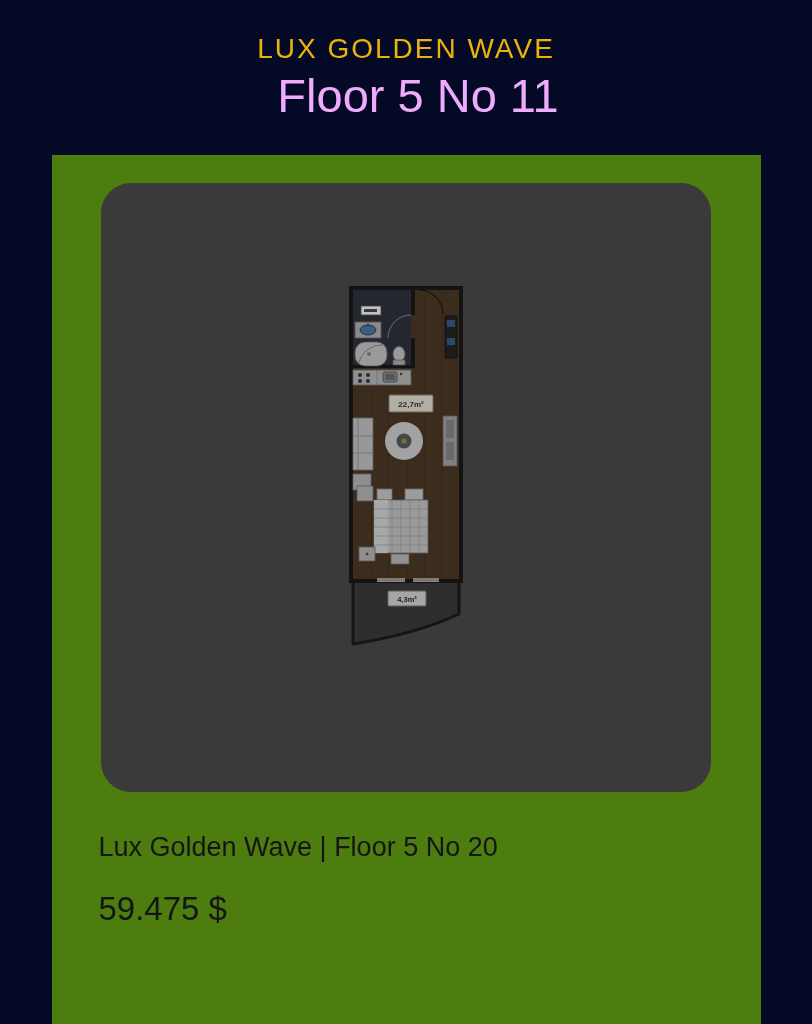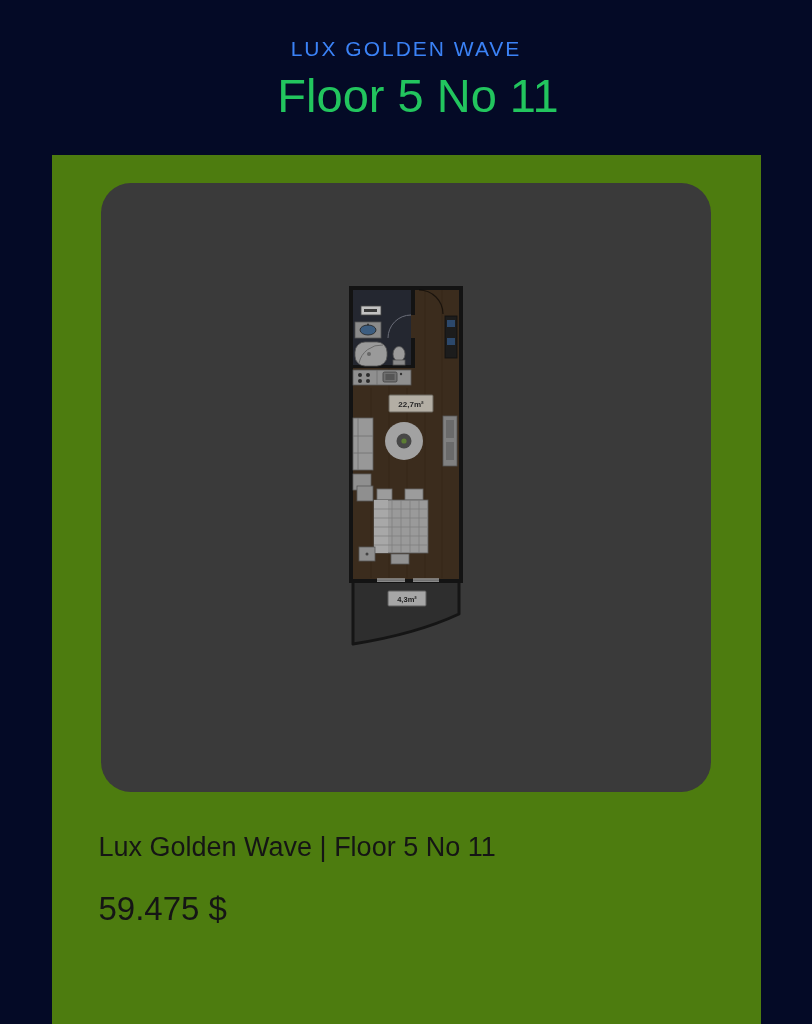--- a/index.html
+++ b/index.html
@@ -3,28 +3,28 @@
 <meta charset="utf-8">
 <style>
   * { margin:0; padding:0; box-sizing:border-box; }
   html,body { width:812px; height:1024px; overflow:hidden; }
   body {
     background:#040a26;
     font-family:"Liberation Sans", sans-serif;
   }
   .header { text-align:center; padding-top:36px; }
   .project-name {
-    color:#3b82f6;
-    font-size:21px;
+    color:#eab308;
+    font-size:28px;
     letter-spacing:2px;
     font-weight:400;
     line-height:26px;
   }
   .floor-title {
-    color:#22c55e;
+    color:#f0abfc;
     font-size:47px;
     font-weight:400;
     line-height:52px;
     margin-top:8px;
     margin-left:24px;
   }
   .card {
     width:709px; height:985px;
     background:#4d7c0f;
     margin:33px auto 0 auto;
@@ -187,16 +187,16 @@
         <line x1="64" y1="294.1" x2="90" y2="294.1" stroke="#444" stroke-width="0.8"></line>
       </g>
 
       <g>
         <rect x="39" y="305" width="38" height="15" rx="1" fill="#a6a6a6" stroke="#5e5e5e" stroke-width="1"></rect>
         <text class="area-label-text" x="58" y="316" font-size="7.5" fill="#1c1c1c" text-anchor="middle">4,3m²</text>
       </g>
     </svg>
   </div>
 
-  <div class="caption">Lux Golden Wave | Floor 5 No 11</div>
+  <div class="caption">Lux Golden Wave | Floor 5 No 20</div>
 
   <div class="price">59.475 $</div>
 </div>
 
 </body></html>

